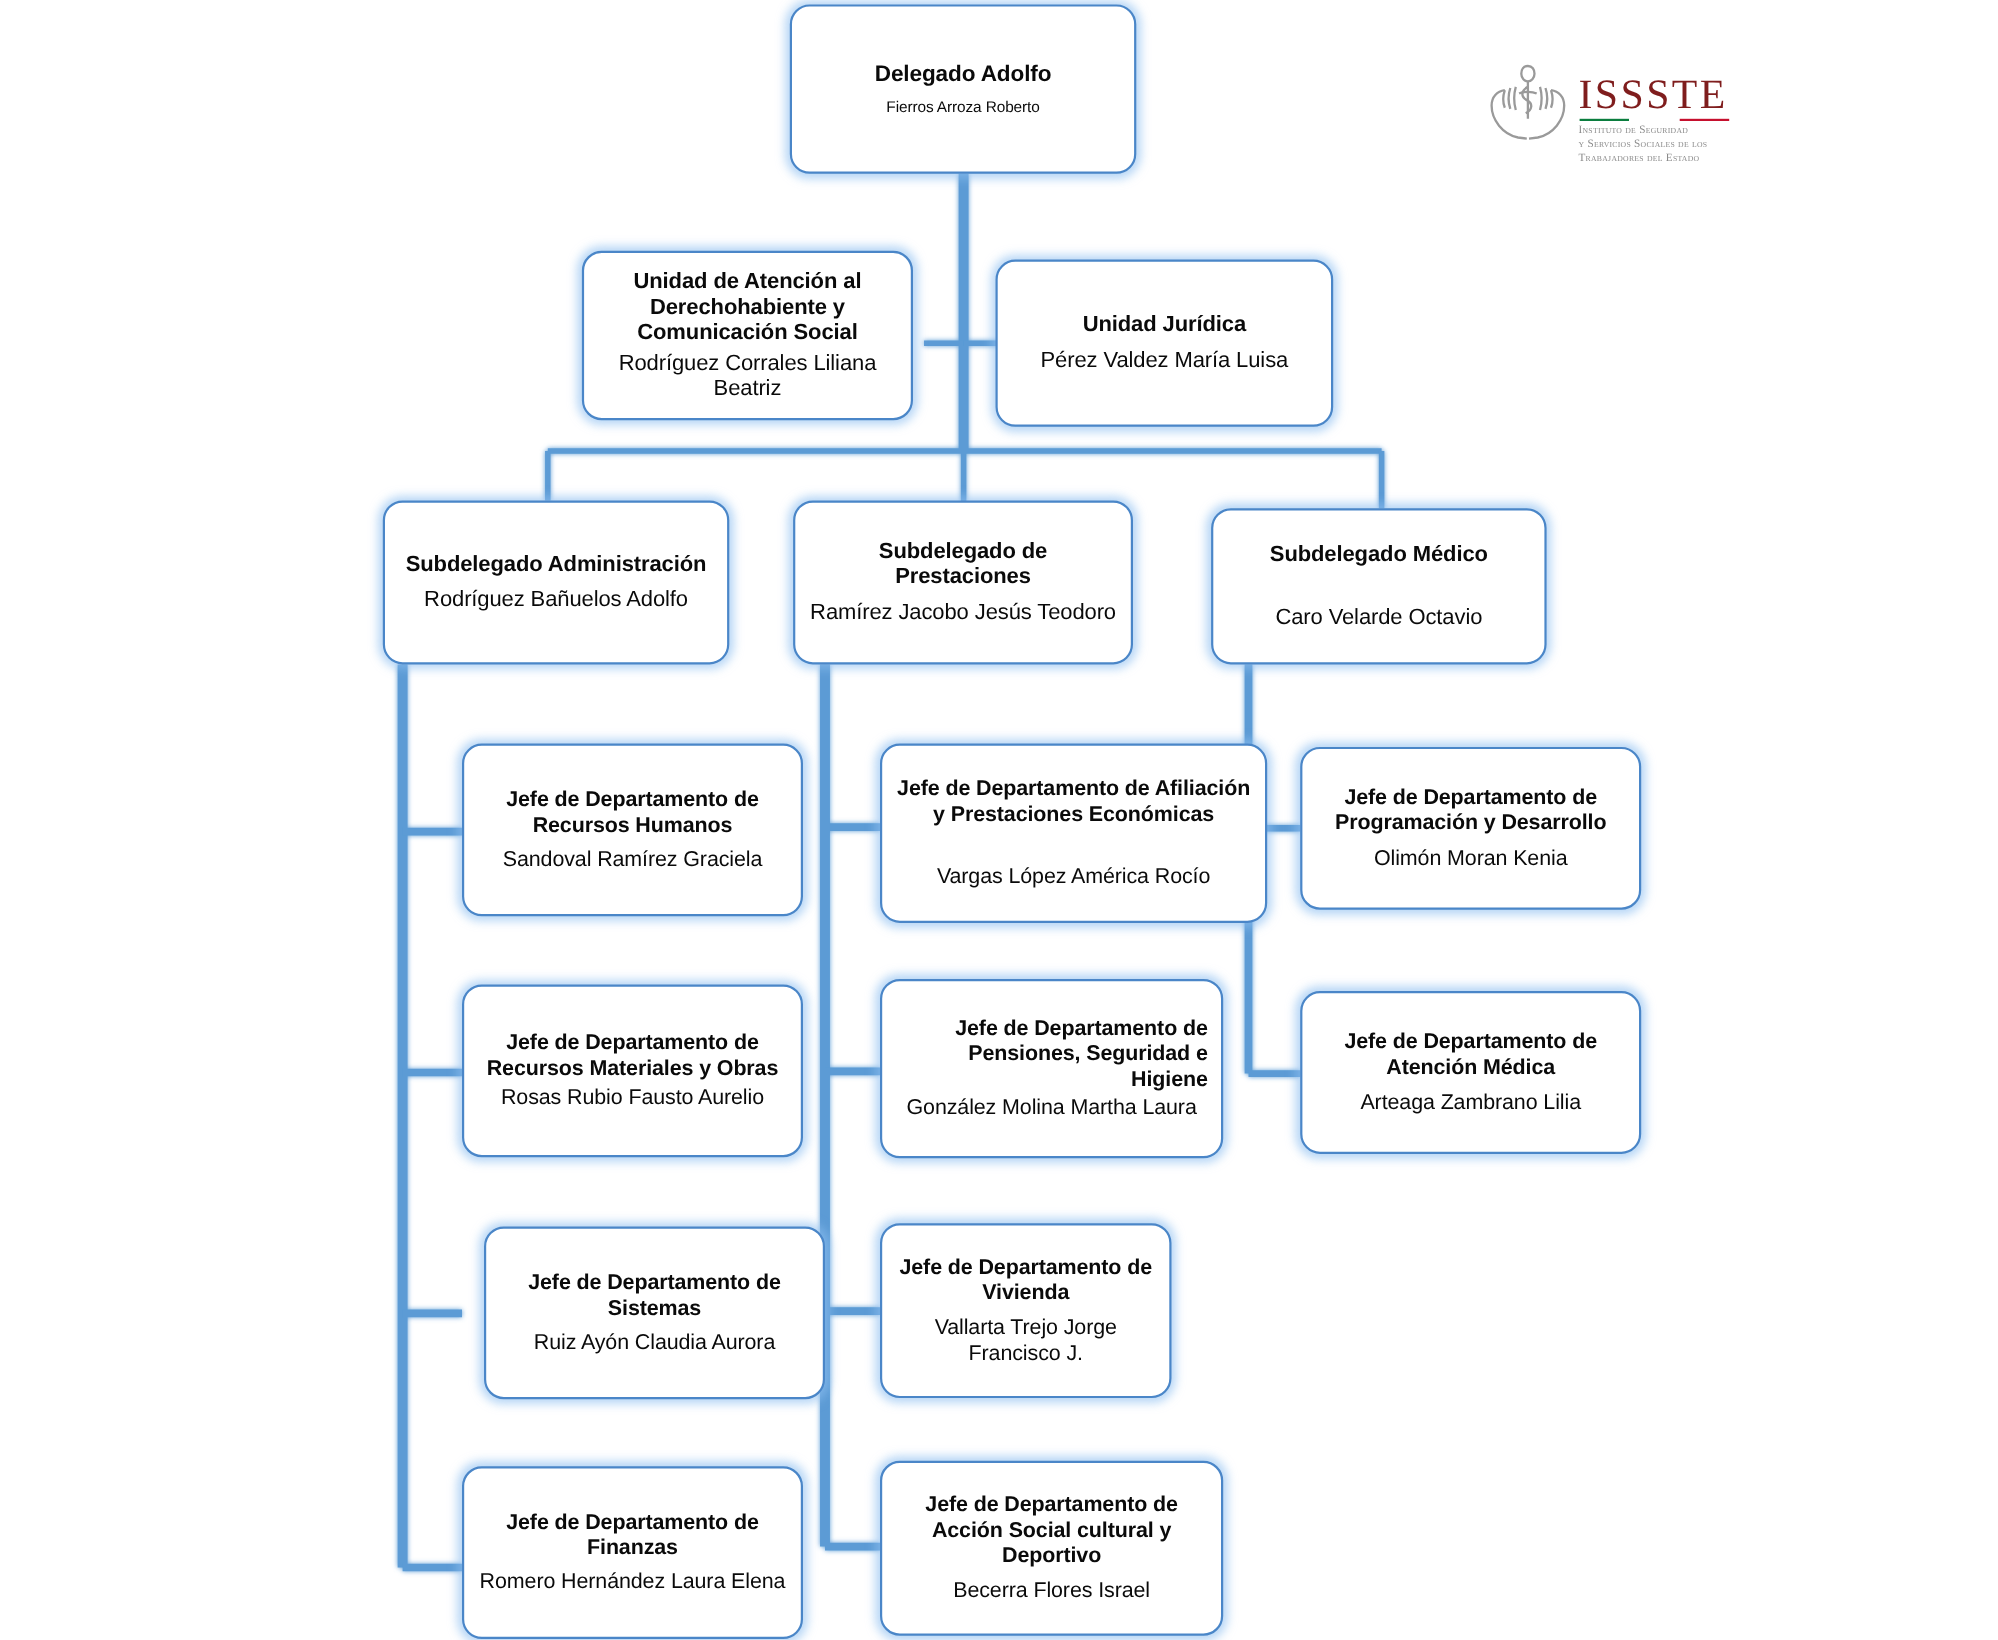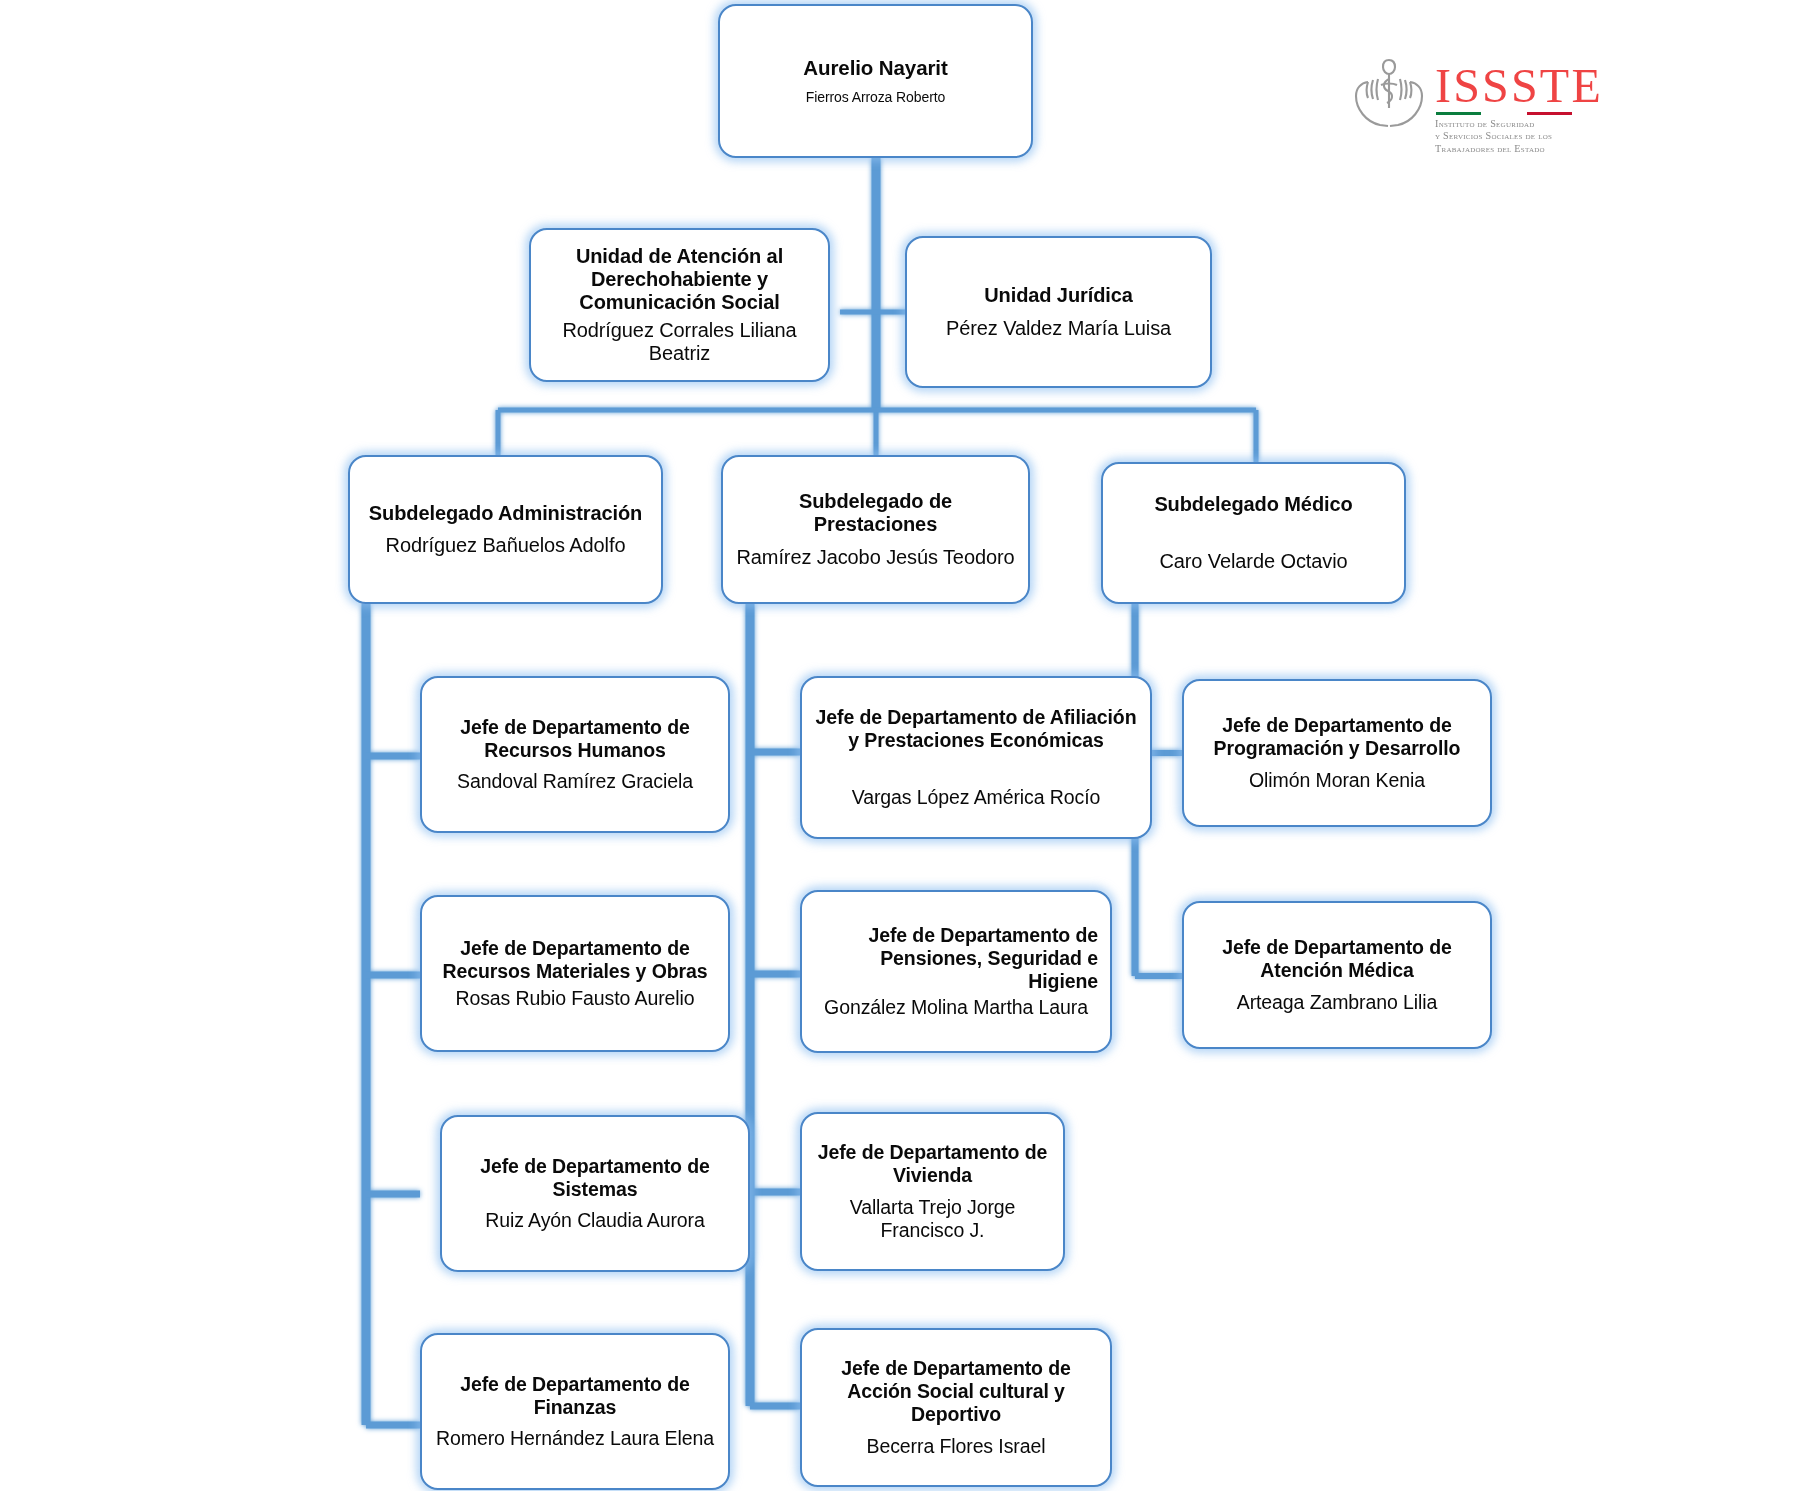--- a/index.html
+++ b/index.html
@@ -70,23 +70,23 @@
     height:86px;
     display:flex;
     align-items:center;
     gap:9px;
     z-index:6;
   }
   #logo .mark{width:74px;height:78px;flex:0 0 74px;}
   #logo .wordmark{display:flex;flex-direction:column;justify-content:center;}
   #logo .issste{
     font-family:"Liberation Serif", serif;
-    font-size:48px;
+    font-size:38px;
     letter-spacing:2.2px;
-    color:#ef4444;
+    color:#7f1d1d;
     line-height:.96;
     margin-top:37px;
   }
   #logo .tricolor{
     display:flex;
     height:2.5px;
     width:136px;
     margin:3px 0 3px 1px;
   }
   #logo .tricolor i{flex:1;display:block;}
@@ -175,21 +175,21 @@
           <i class="w"></i>
           <i class="r"></i>
       </div>
       <div class="sub">Instituto de Seguridad</div>
       <div class="sub">y Servicios Sociales de los</div>
       <div class="sub">Trabajadores del Estado</div>
     </div>
   </div>
 
   <div class="node lvl0" style="left:718px; top:4px; width:315px; height:154px;">
-    <div class="title">Aurelio Nayarit</div>
+    <div class="title">Delegado Adolfo</div>
     <div class="person">Fierros Arroza Roberto</div>
   </div>
 
   <div class="node lvl1 tight" style="left:529px; top:228px; width:301px; height:154px;">
     <div class="title">Unidad de Atención al Derechohabiente y Comunicación Social</div>
     <div class="person">Rodríguez Corrales Liliana Beatriz</div>
   </div>
 
   <div class="node lvl1" style="left:905px; top:236px; width:307px; height:152px;">
     <div class="title">Unidad Jurídica</div>

